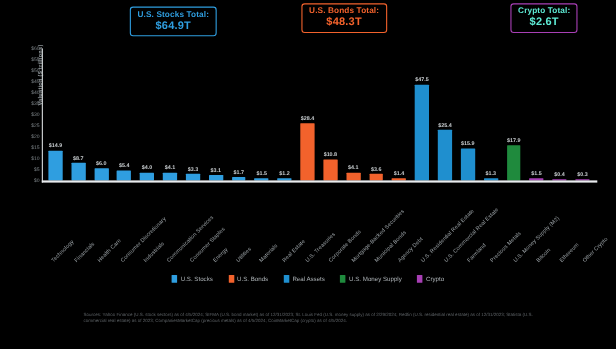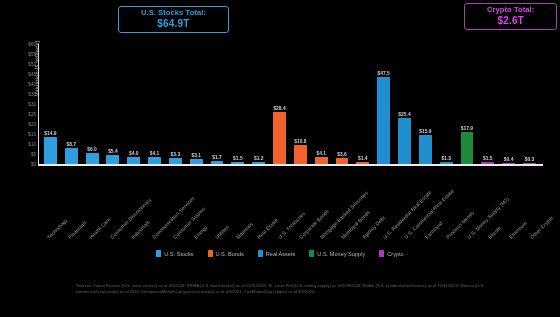--- a/index.html
+++ b/index.html
@@ -9,26 +9,26 @@
   
   .brand{position:absolute;left:6px;top:5px;display:flex;align-items:center;gap:3px;}
   .brand-mark{width:13px;height:13px;position:relative;}
   .brand-mark i{position:absolute;background:#9aa3a8;}
   .brand-mark i.a{left:0;top:1px;width:13px;height:2.5px;}
   .brand-mark i.b{left:2px;top:3px;width:2.5px;height:9px;}
   .brand-mark i.c{left:8px;top:3px;width:2.5px;height:9px;}
   .brand-name{font-size:12px;font-weight:bold;color:#b9c0c4;letter-spacing:.2px;}
 
   
-  .callout{position:absolute;border:1.6px solid;border-radius:3px;padding:2px 22px 3px;text-align:center;line-height:1.15;}
+  .callout{position:absolute;border:1.6px solid;border-radius:3px;padding:2px 6px 3px;text-align:center;line-height:1.15;}
   .callout .cl-title{font-size:7.5px;font-weight:bold;letter-spacing:.1px;white-space:nowrap;}
   .callout .cl-val{font-size:10px;font-weight:bold;letter-spacing:.2px;}
   .c-stocks{left:118px;top:6px;border-color:#2f9ee0;color:#2f9ee0;}
   .c-bonds{left:274px;top:3px;border-color:#f2622c;color:#f2622c;}
-  .c-crypto{left:464px;top:3px;border-color:#a83fb5;color:#d946ef;}
+  .c-crypto{left:464px;top:3px;border-color:#a83fb5;color:#5eead4;}
 
   
   .plot{position:absolute;left:38px;top:44px;width:505px;height:122px;}
   .ylab{position:absolute;left:-4px;top:52px;width:110px;
         transform:rotate(-90deg);transform-origin:left top;
         font-size:5.2px;font-weight:bold;color:#8d9498;letter-spacing:.2px;white-space:nowrap;}
   .yticks{position:absolute;left:-22px;top:0;width:20px;height:122px;}
   .yt{position:absolute;right:0;font-size:4.6px;color:#7d8488;transform:translateY(-50%);white-space:nowrap;}
   .axisY{position:absolute;left:0;top:0;width:1.3px;height:122px;background:#d8dbdd;}
   .axisX{position:absolute;left:0;bottom:0;width:505px;height:1.6px;background:#e9ecee;}
@@ -54,20 +54,24 @@
 </style>
 </head>
 <body>
 
 <div class="stage">
 
 
   <div class="callout c-stocks">
     <div class="cl-title">U.S. Stocks Total:</div>
     <div class="cl-val">$64.9T</div>
+  </div>
+  <div class="callout c-bonds">
+    <div class="cl-title">U.S. Bonds Total:</div>
+    <div class="cl-val">$48.3T</div>
   </div>
   <div class="callout c-crypto">
     <div class="cl-title">Crypto Total:</div>
     <div class="cl-val">$2.6T</div>
   </div>
 
   <div class="plot">
     <div class="ylab">Valuation ($ trillions)</div>
     <div class="yticks" id="yticks">
         <div class="yt" style="top: 0px;">$60</div>

